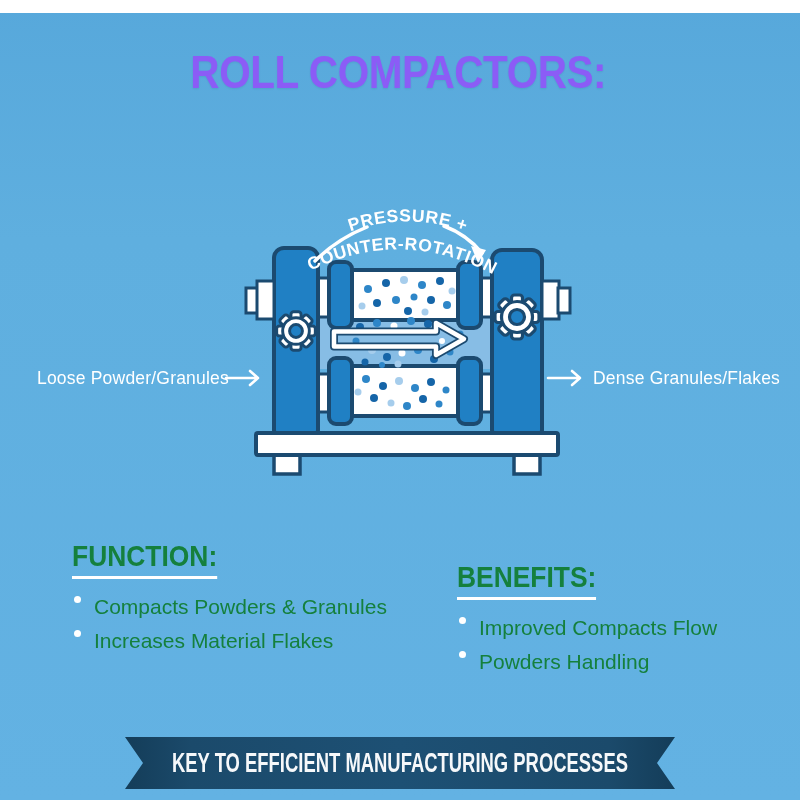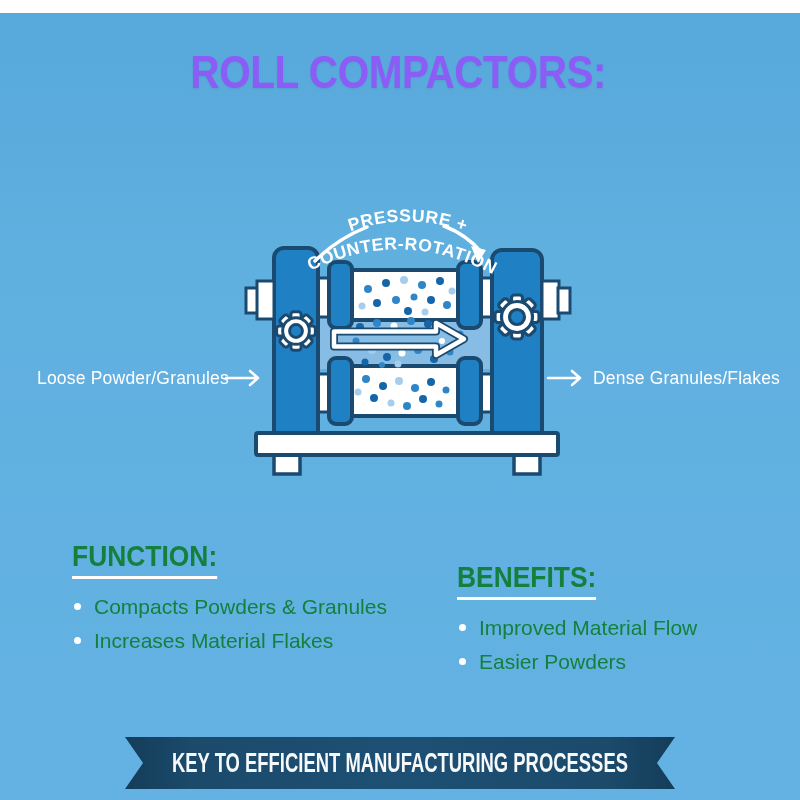--- a/index.html
+++ b/index.html
@@ -21,21 +21,21 @@
   .arcTxt{font-family:"Liberation Sans",sans-serif;font-weight:bold;fill:#ffffff;letter-spacing:.6px;}
   .sideTxt{font-family:"Liberation Sans",sans-serif;fill:#ffffff;font-size:17.5px;letter-spacing:.2px;}
   
   .col{position:absolute;color:#15803d;}
   .col-function{left:72px;top:541px;width:330px;}
   .col-benefits{left:457px;top:562px;width:330px;}
   .col h2{margin:0;font-size:30px;line-height:30px;font-weight:bold;letter-spacing:0;
     display:inline-block;transform:scaleX(.88);transform-origin:left center;
     border-bottom:3px solid #ffffff;padding-bottom:5px;}
   .col ul{list-style:none;margin:17px 0 0 0;padding:0 0 0 2px;}
-  .col li{display:flex;align-items:center;font-size:21px;line-height:21px;margin-bottom:13px;}
+  .col li{display:flex;font-size:21px;line-height:21px;margin-bottom:13px;}
   .col li .dot{width:7px;height:7px;border-radius:50%;background:#ffffff;margin-right:13px;flex:0 0 auto;}
   
   .banner{position:absolute;top:725px;left:0;width:800px;height:75px;}
   .bannerTxt{font-family:"Liberation Sans",sans-serif;font-weight:bold;fill:#f6f8fa;}
 </style>
 </head>
 <body>
 
 <div class="top-strip"></div>
 
@@ -193,25 +193,25 @@
         <span>Increases Material Flakes</span>
       </li>
   </ul>
 </div>
 
 <div class="col col-benefits">
   <h2>BENEFITS:</h2>
   <ul>
     <li>
         <span class="dot"></span>
-        <span>Improved Material Flow</span>
-      </li>
-    <li>
-        <span class="dot"></span>
-        <span>Easier Powders</span>
+        <span>Improved Compacts Flow</span>
+      </li>
+    <li>
+        <span class="dot"></span>
+        <span>Powders Handling</span>
       </li>
   </ul>
 </div>
 
 <svg class="banner" viewBox="0 725 800 75" xmlns="http://www.w3.org/2000/svg">
   <defs>
     <linearGradient id="ribbonGrad" x1="0" y1="0" x2="1" y2="0">
       <stop offset="0" stop-color="#143d59"></stop>
       <stop offset="0.12" stop-color="#1b4a6b"></stop>
       <stop offset="0.5" stop-color="#1d5074"></stop>

